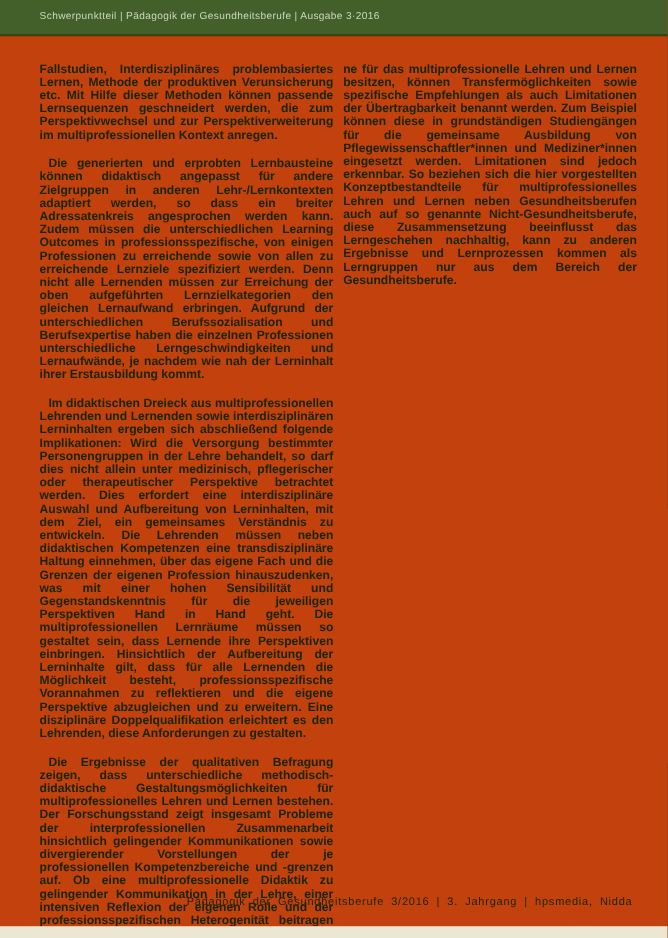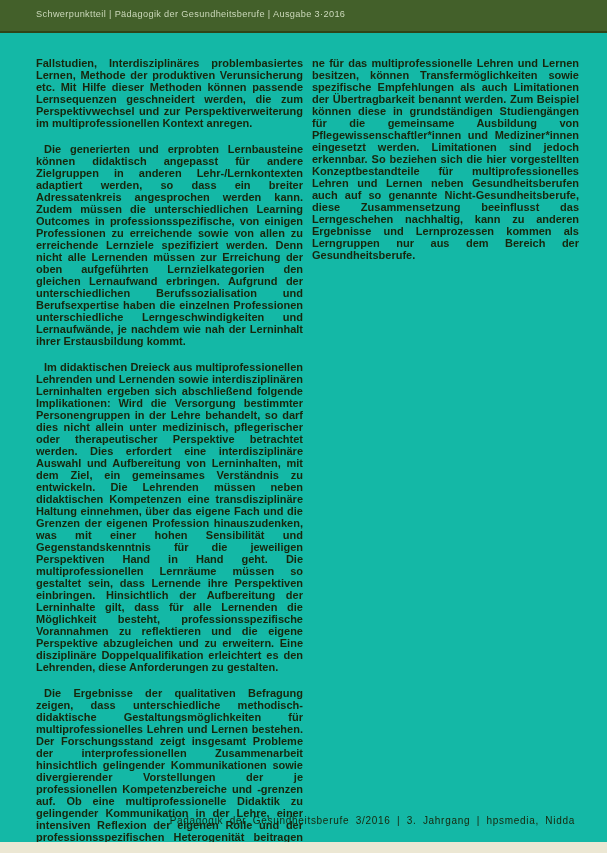--- a/index.html
+++ b/index.html
@@ -3,21 +3,21 @@
 <meta charset="utf-8">
 <style>
   html,body{margin:0;padding:0;}
   body{
     font-family:"Liberation Sans","DejaVu Sans",sans-serif;
     background:#33491d;
   }
   #page{
     position:relative;
     width:607px;height:853px;
-    background:#14b8a6;
+    background:#c2410c;
     overflow:hidden;
   }
   
   #header-band{
     position:absolute;left:0;top:0;width:607px;height:31px;
     background:#43602a;
   }
   #header-title{
     position:absolute;left:36px;top:9px;
     font-size:9.2px;letter-spacing:.35px;

